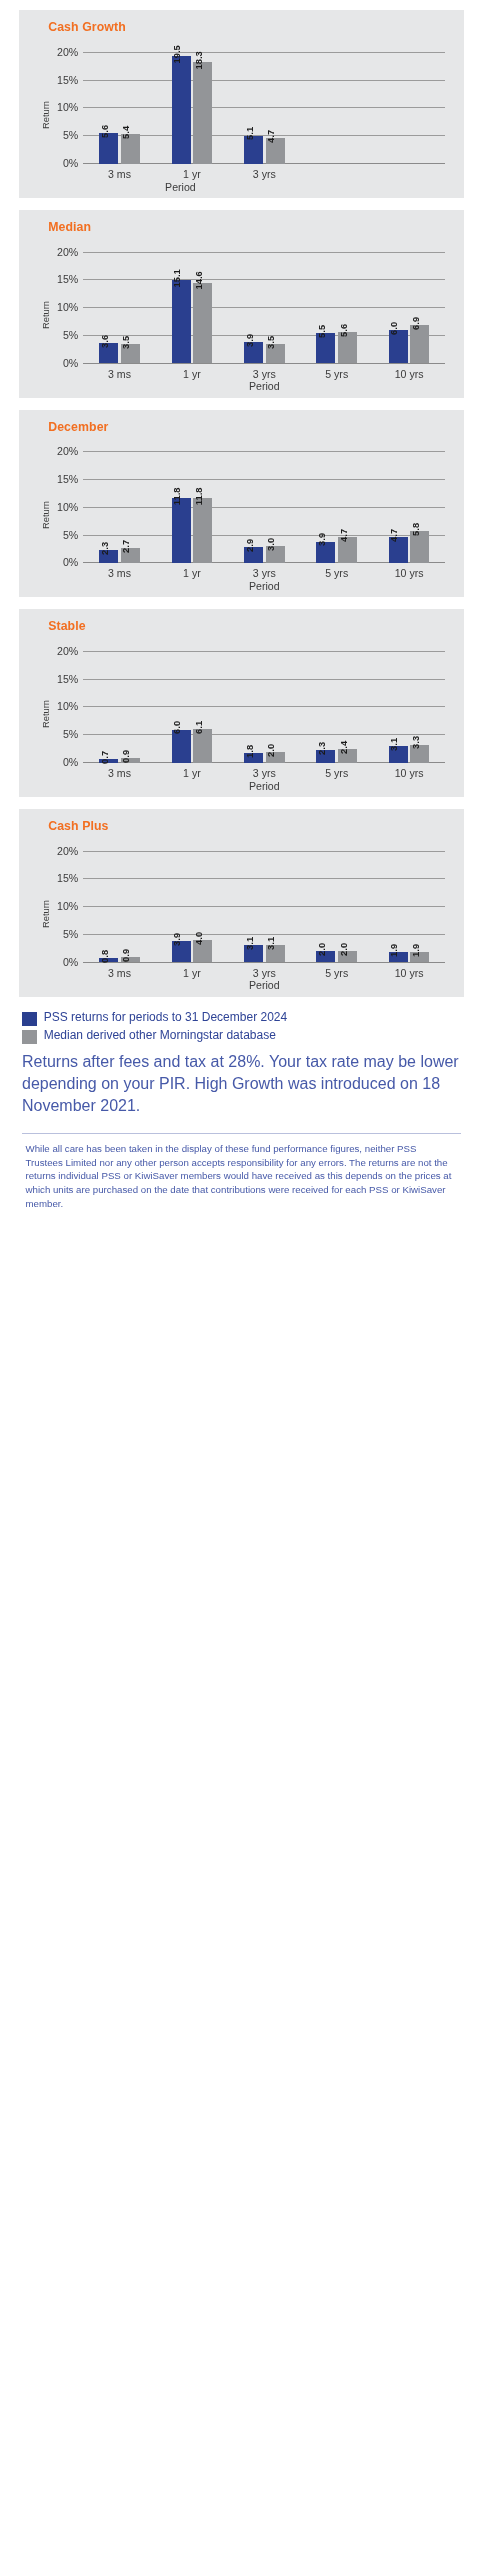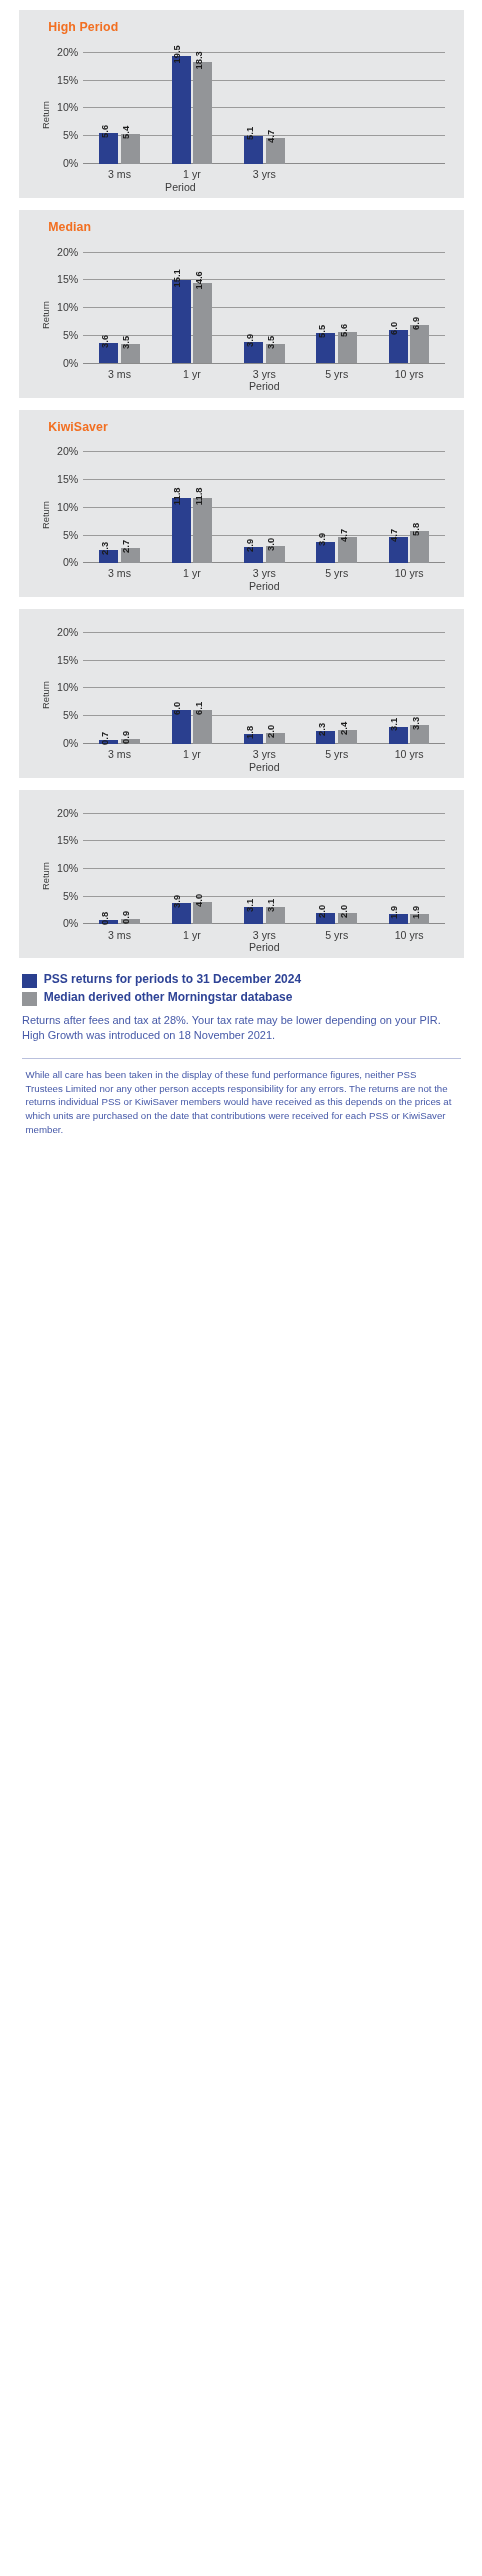--- a/index.html
+++ b/index.html
@@ -149,28 +149,28 @@
     width: 14.5px; height: 14.5px;
     flex: 0 0 14.5px;
     margin-top: 1.7px;
     margin-right: 6.8px;
   }
   .swatch.pss { background: #2a3f8f; }
   .swatch.median { background: #939598; }
   .legend-text {
     color: #2e4396;
     font-size: 12px;
-    font-weight: bold;
+    font-weight: normal;
     line-height: 1.28;
   }
 
   .note {
     margin: 6.8px 19px 0 22px;
     color: #4659a8;
-    font-size: 11px;
+    font-size: 16px;
     line-height: 1.38;
   }
 
   .divider {
     margin: 15.3px 22px 0 22px;
     height: 0.9px;
     background: #b9c0dd;
   }
 
   .disclaimer {
@@ -180,21 +180,21 @@
     line-height: 1.42;
     max-width: 430px;
   }
 </style>
 </head>
 <body>
 
 <div class="page">
   <div id="charts">
       <div class="chart-panel first">
-        <div class="chart-title">High Period</div>
+        <div class="chart-title">Cash Growth</div>
         <div class="plot-wrap">
           <div class="ylabel">Return</div>
           <div class="plot">
             <div class="gridline zero" style="bottom: 0%;">
               <span class="ytick">0%</span>
             </div>
             <div class="gridline" style="bottom: 23.2558%;">
               <span class="ytick">5%</span>
             </div>
             <div class="gridline" style="bottom: 46.5116%;">
@@ -306,21 +306,21 @@
                   <span class="val">6.9</span>
                 </div>
                 <span class="xtick">10 yrs</span>
               </div>
             </div>
           </div>
           <div class="xlabel" style="padding-right: 0%;"><span>Period</span></div>
         </div>
       </div>
       <div class="chart-panel">
-        <div class="chart-title">KiwiSaver</div>
+        <div class="chart-title">December</div>
         <div class="plot-wrap">
           <div class="ylabel">Return</div>
           <div class="plot">
             <div class="gridline zero" style="bottom: 0%;">
               <span class="ytick">0%</span>
             </div>
             <div class="gridline" style="bottom: 23.2558%;">
               <span class="ytick">5%</span>
             </div>
             <div class="gridline" style="bottom: 46.5116%;">
@@ -377,20 +377,21 @@
                   <span class="val">5.8</span>
                 </div>
                 <span class="xtick">10 yrs</span>
               </div>
             </div>
           </div>
           <div class="xlabel" style="padding-right: 0%;"><span>Period</span></div>
         </div>
       </div>
       <div class="chart-panel">
+        <div class="chart-title">Stable</div>
         <div class="plot-wrap">
           <div class="ylabel">Return</div>
           <div class="plot">
             <div class="gridline zero" style="bottom: 0%;">
               <span class="ytick">0%</span>
             </div>
             <div class="gridline" style="bottom: 23.2558%;">
               <span class="ytick">5%</span>
             </div>
             <div class="gridline" style="bottom: 46.5116%;">
@@ -447,20 +448,21 @@
                   <span class="val">3.3</span>
                 </div>
                 <span class="xtick">10 yrs</span>
               </div>
             </div>
           </div>
           <div class="xlabel" style="padding-right: 0%;"><span>Period</span></div>
         </div>
       </div>
       <div class="chart-panel">
+        <div class="chart-title">Cash Plus</div>
         <div class="plot-wrap">
           <div class="ylabel">Return</div>
           <div class="plot">
             <div class="gridline zero" style="bottom: 0%;">
               <span class="ytick">0%</span>
             </div>
             <div class="gridline" style="bottom: 23.2558%;">
               <span class="ytick">5%</span>
             </div>
             <div class="gridline" style="bottom: 46.5116%;">

